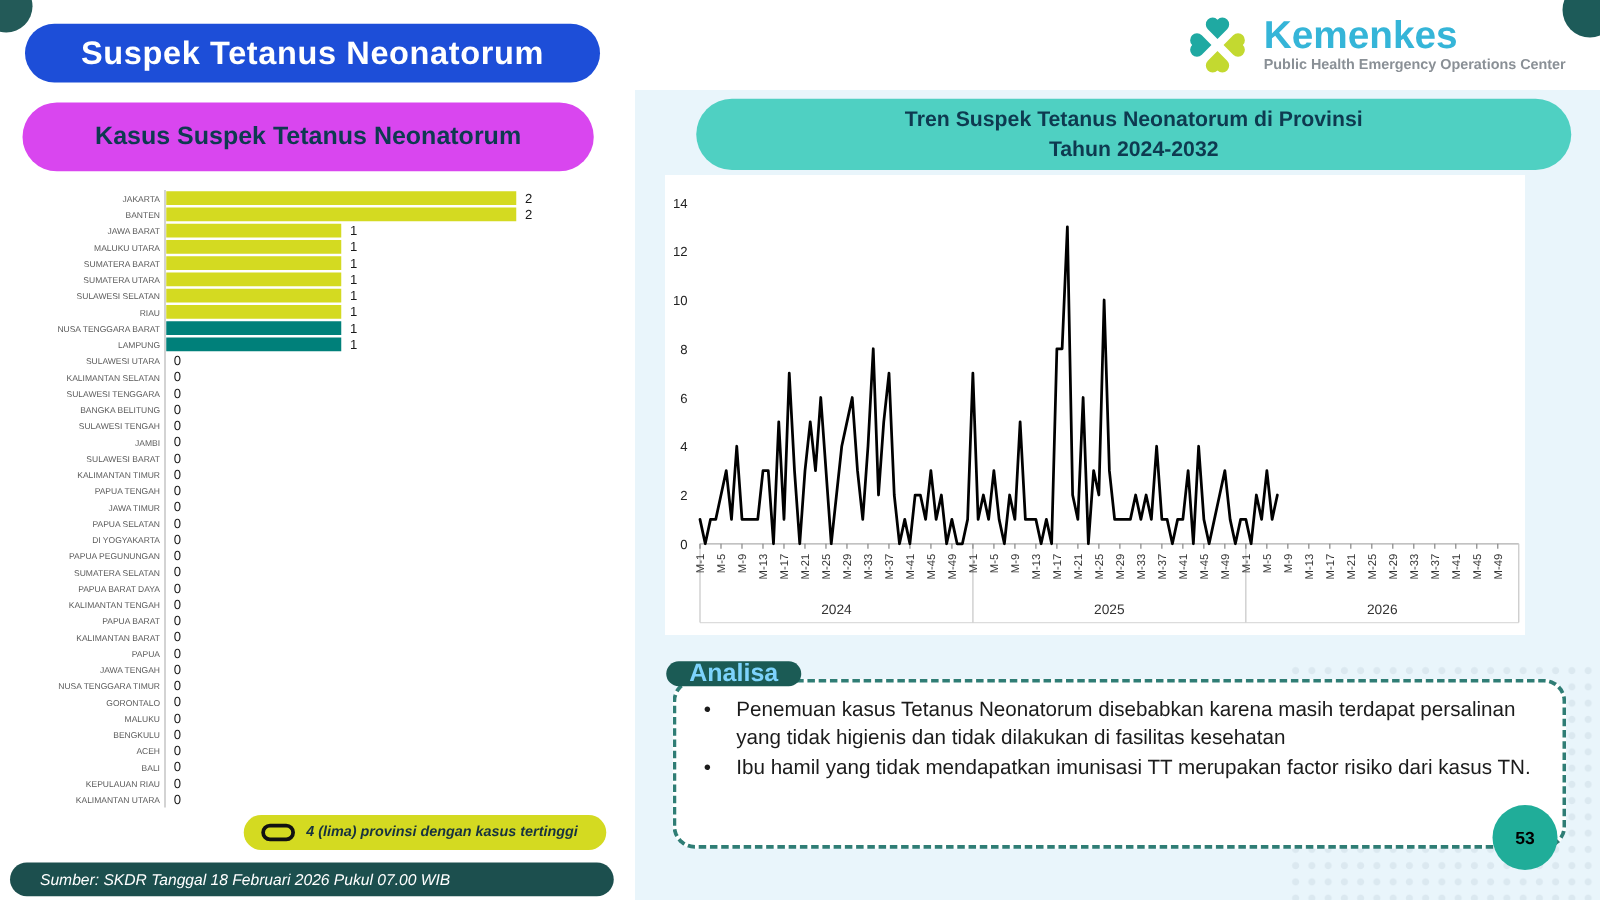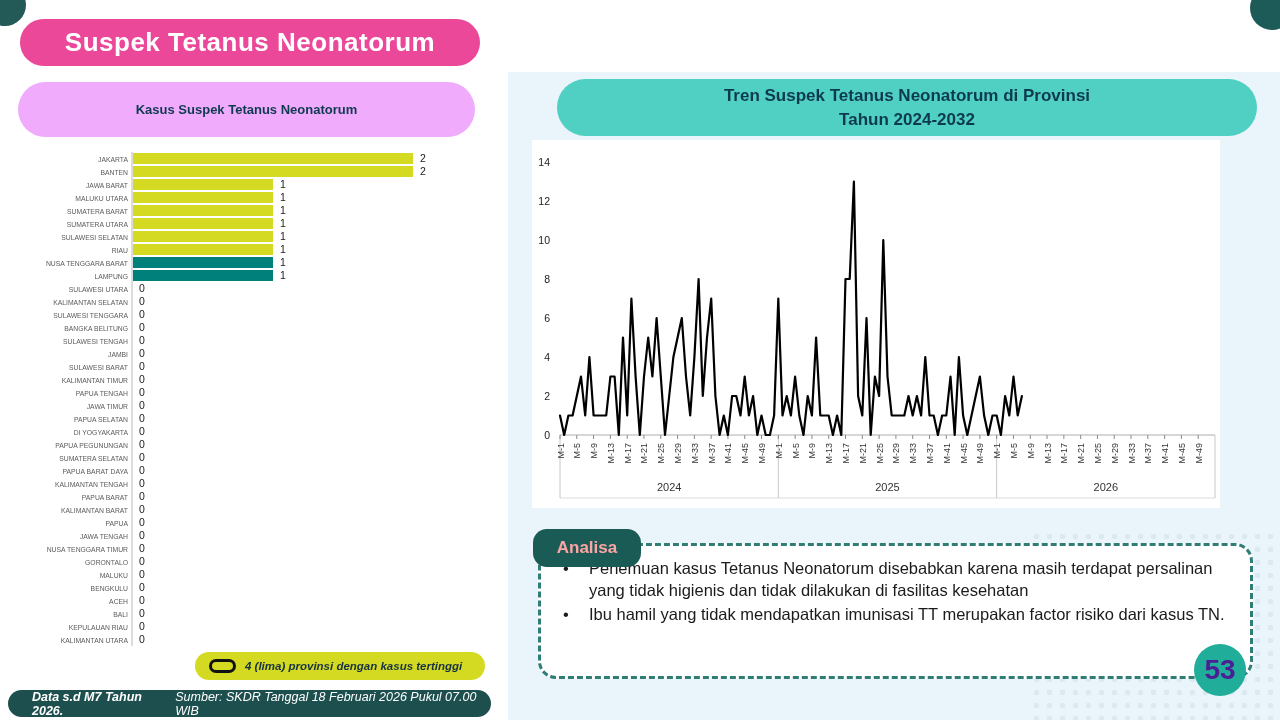--- a/index.html
+++ b/index.html
@@ -13,27 +13,27 @@
   .watermark { position:absolute; right:0; bottom:0; width:250px; height:190px;
     background-image:radial-gradient(circle, rgba(150,170,185,.30) 2.5px, transparent 3.2px);
     background-size:13px 13px; opacity:.55; }
 
   .corner-blob { position:absolute; border-radius:50%; background:#235a58; }
   .corner-tl { left:-16px; top:-16px; width:42px; height:42px; }
   .corner-tr { right:-14px; top:-14px; width:44px; height:44px; background:#1d5b59; }
 
   
   .title-pill { position:absolute; left:20px; top:19px; width:460px; height:47px;
-    background:#ec4899; border-radius:26px; color:#ffffff; font-weight:bold;
+    background:#1d4ed8; border-radius:26px; color:#ffffff; font-weight:bold;
     font-size:26px; display:flex; align-items:center; justify-content:center;
     letter-spacing:.5px; }
 
   .sub-pill { position:absolute; left:18px; top:82px; width:457px; height:55px;
-    background:#f0abfc; border-radius:28px; color:#0e3a50; font-weight:bold;
-    font-size:13px; line-height:1.35; display:flex; flex-direction:column;
+    background:#d946ef; border-radius:28px; color:#0e3a50; font-weight:bold;
+    font-size:20px; line-height:1.35; display:flex; flex-direction:column;
     align-items:center; justify-content:center; text-align:center; }
 
   .tren-pill { position:absolute; left:557px; top:79px; width:700px; height:57px;
     background:#4fd0c2; border-radius:29px; color:#0e3a50; font-weight:bold;
     font-size:17px; line-height:1.4; display:flex; flex-direction:column;
     align-items:center; justify-content:center; text-align:center; }
 
   
   .logo { position:absolute; left:945px; top:8px; width:330px; height:58px; display:flex; }
   .logo-mark { width:58px; height:56px; }
@@ -54,53 +54,67 @@
     background:#d4da21; margin-right:9px; }
   .legend-label { font-size:11.5px; font-weight:bold; font-style:italic; color:#17323f; }
 
   
   .footer-pill { position:absolute; left:8px; top:690px; width:483px; height:27px;
     background:#1c4f4e; border-radius:14px; color:#ffffff; display:flex;
     align-items:center; padding-left:24px; font-size:12.5px; font-style:italic; }
   .footer-pill b { font-style:italic; margin-right:4px; }
 
   
-  .analisa-tab { position:absolute; left:533px; top:529px; width:108px; height:38px;
-    background:#1b5b55; border-radius:14px; color:#fca5a5; font-weight:bold;
-    font-size:17px; display:flex; align-items:center; justify-content:center; z-index:3; }
+  .analisa-tab { position:absolute; left:533px; top:529px; width:108px; height:20px;
+    background:#1b5b55; border-radius:14px; color:#7dd3fc; font-weight:bold;
+    font-size:20px; display:flex; align-items:center; justify-content:center; z-index:3; }
   .analisa-box { position:absolute; left:538px; top:543px; width:715px; height:136px;
     background:#ffffff; border:3px dashed #2f7d75; border-radius:18px; z-index:2;
     padding:12px 20px 8px 22px; }
   .bullet-row { display:flex; font-size:16.5px; color:#1b1b1b; line-height:1.32;
     margin-bottom:2px; }
   .bullet-dot { width:26px; flex:0 0 26px; }
   .bullet-text { flex:1; }
 
   .page-circle { position:absolute; left:1194px; top:644px; width:52px; height:52px;
-    border-radius:50%; background:#20ad99; color:#4c1d95; font-weight:bold;
-    font-size:28px; display:flex; align-items:center; justify-content:center; z-index:4; }
+    border-radius:50%; background:#20ad99; color:#000000; font-weight:bold;
+    font-size:14px; display:flex; align-items:center; justify-content:center; z-index:4; }
 
   svg text { font-family:"Liberation Sans", sans-serif; }
 </style>
 </head>
 <body>
 
 <div id="slide">
 
   <div class="right-bg">
     <div class="watermark"></div>
   </div>
 
   <div class="corner-blob corner-tl"></div>
   <div class="corner-blob corner-tr"></div>
 
   <div class="title-pill">
     <span>Suspek Tetanus Neonatorum</span>
   </div>
 
+  <div class="logo">
+    <svg class="logo-mark" viewBox="0 0 60 56">
+      <g>
+        <path d="M0 10 L-8 2 A5.3 5.3 0 1 1 0 -6 A5.3 5.3 0 1 1 8 2 Z" transform="translate(30,13)" fill="#1fa9a2"></path>
+        <path d="M0 10 L-8 2 A5.3 5.3 0 1 1 0 -6 A5.3 5.3 0 1 1 8 2 Z" transform="translate(45,28) rotate(90)" fill="#c3d930"></path>
+        <path d="M0 10 L-8 2 A5.3 5.3 0 1 1 0 -6 A5.3 5.3 0 1 1 8 2 Z" transform="translate(30,43) rotate(180)" fill="#c3d930"></path>
+        <path d="M0 10 L-8 2 A5.3 5.3 0 1 1 0 -6 A5.3 5.3 0 1 1 8 2 Z" transform="translate(15,28) rotate(270)" fill="#1fa9a2"></path>
+      </g>
+    </svg>
+    <div class="logo-text">
+      <div class="logo-brand">Kemenkes</div>
+      <div class="logo-sub">Public Health Emergency Operations Center</div>
+    </div>
+  </div>
 
   <div class="sub-pill">
     <span>Kasus Suspek Tetanus Neonatorum</span>
   </div>
 
   <svg id="bar-chart" width="500" height="496">
       <g>
         <text x="128" y="9.5" font-size="6.8" fill="#5a5a5a" text-anchor="end">JAKARTA</text>
         <rect x="133" y="1" width="280" height="11" fill="#d4da21"></rect>
         <text x="420" y="10" font-size="10.5" fill="#1a1a1a" text-anchor="start">2</text>
@@ -264,21 +278,20 @@
       </g>
       <line x1="132" y1="0" x2="132" y2="494" stroke="#b9b9b9" stroke-width="1"></line>
     </svg>
 
   <div class="legend-pill">
     <span class="legend-swatch"></span>
     <span class="legend-label">4 (lima) provinsi dengan kasus tertinggi</span>
   </div>
 
   <div class="footer-pill">
-    <b>Data s.d M7 Tahun 2026.</b>
     <span>Sumber: SKDR Tanggal 18 Februari 2026 Pukul 07.00 WIB</span>
   </div>
 
   <div class="tren-pill">
     <span>Tren Suspek Tetanus Neonatorum di Provinsi</span>
     <span>Tahun 2024-2032</span>
   </div>
 
   <div class="chart-box">
     <svg id="line-chart" width="688" height="368">

